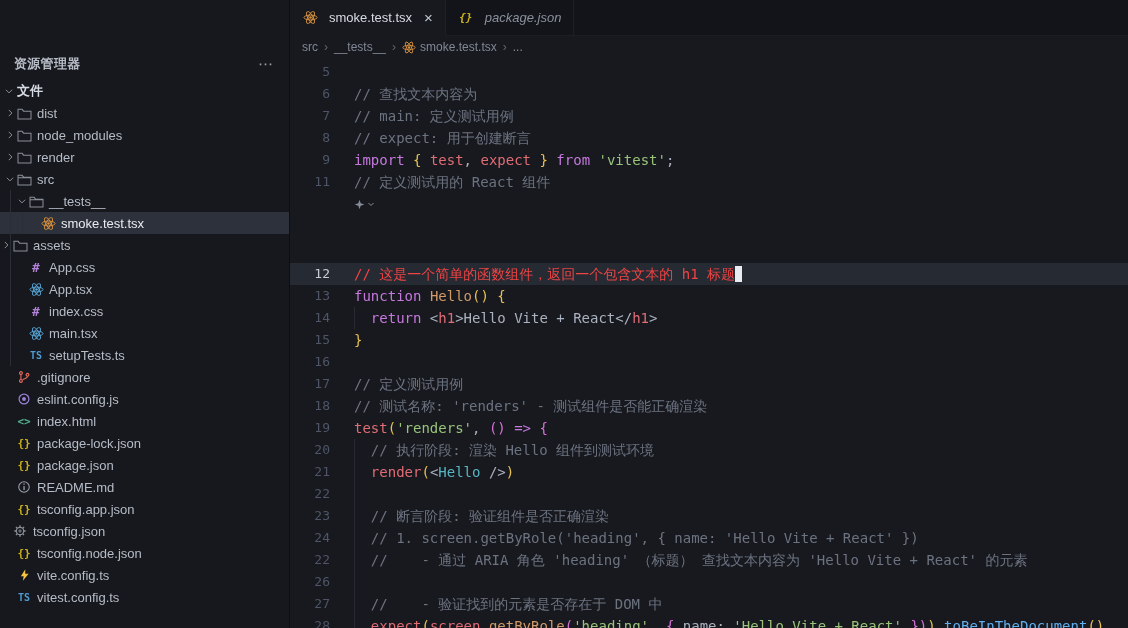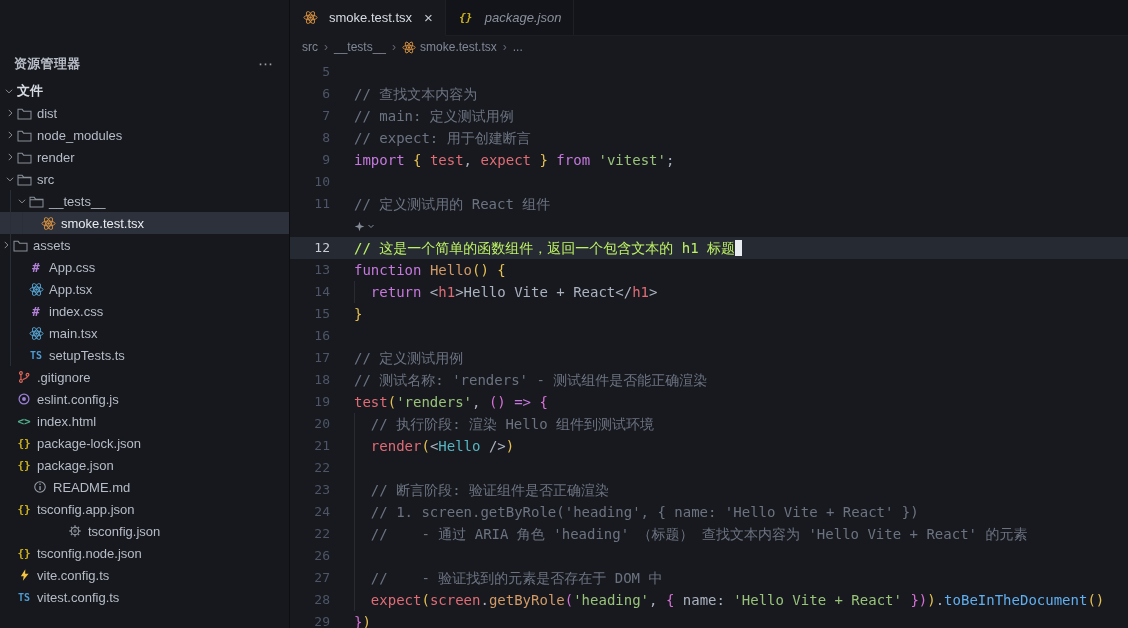--- a/index.html
+++ b/index.html
@@ -40,21 +40,21 @@
   .tab-close { color:#c5cad3; font-size:15px; margin-left:6px; line-height:1; }
   .crumbs { height:22px; display:flex; align-items:center; font-size:12px; color:#808795;
             padding-left:12px; gap:6px; flex-shrink:0; }
   .crumb { display:flex; align-items:center; gap:4px; cursor:pointer; }
   .crumb-sep { color:#5f6573; font-size:12px; }
 
   
   .code { flex:1; overflow:hidden; font-family:"DejaVu Sans Mono", monospace; font-size:14px;
           padding-top:3px; }
   .cl { height:22px; line-height:22px; display:flex; white-space:pre; }
-  .cl.cur { background:#252a33; }
+  .cl.cur { background:#252a33;margin-top:48px; }
   .num { width:40px; text-align:right; color:#4d5566; flex-shrink:0; font-size:13px; }
   .cl.cur .num { color:#c8cdd6; }
   .ct { margin-left:24px; position:relative; flex:1; }
   .ig { position:absolute; left:0; top:0; bottom:0; width:1px; background:#262b34; }
   .cursor { display:inline-block; width:7px; height:16px; background:#e8ebf0;
             vertical-align:-3px; }
   .widget-ic { display:inline-flex; align-items:center; gap:2px; color:#868c98; height:22px; }
 </style>
 </head>
 <body>
@@ -261,39 +261,39 @@
           </span>
           <span>package-lock.json</span>
         </div>
         <div class="row" style="padding-left: 4px;">
           <span class="spacer"></span>
           <span class="ficon">
             <span class="ticon-text" style="color:#cbb11e;font-size:11px">{}</span>
           </span>
           <span>package.json</span>
         </div>
-        <div class="row" style="padding-left: 20px;">
+        <div class="row" style="padding-left: 4px;">
           <span class="spacer"></span>
           <span class="ficon">
             <svg width="14" height="14" viewBox="0 0 16 16" style="color:#9aa0ab">
               <circle cx="8" cy="8" r="6" fill="none" stroke="currentColor" stroke-width="1.2"></circle>
               <rect x="7.3" y="7" width="1.5" height="4.5" fill="currentColor"></rect>
               <rect x="7.3" y="4" width="1.5" height="1.5" fill="currentColor"></rect>
             </svg>
           </span>
           <span>README.md</span>
         </div>
         <div class="row" style="padding-left: 4px;">
           <span class="spacer"></span>
           <span class="ficon">
             <span class="ticon-text" style="color:#cbb11e;font-size:11px">{}</span>
           </span>
           <span>tsconfig.app.json</span>
         </div>
-        <div class="row" style="padding-left: 11px; margin-left: 44px;">
+        <div class="row" style="padding-left: 0;">
           <span class="spacer"></span>
           <span class="ficon">
             <svg width="14" height="14" viewBox="0 0 16 16" style="color:#8a8f98" fill="none" stroke="currentColor">
               <circle cx="8" cy="8" r="4.2" stroke-width="1.3"></circle>
               <circle cx="8" cy="8" r="1.3" stroke-width="1.1"></circle>
               <path stroke-width="1.5" d="M8 1.5 v2 M8 12.5 v2 M1.5 8 h2 M12.5 8 h2 M3.4 3.4 l1.4 1.4 M11.2 11.2 l1.4 1.4 M12.6 3.4 l-1.4 1.4 M4.8 11.2 l-1.4 1.4"></path>
             </svg>
           </span>
           <span>tsconfig.json</span>
         </div>
@@ -366,28 +366,27 @@
       </span>
       <span class="crumb-sep">›</span>
       <span class="crumb">...</span>
     </div>
     <div class="code">
         <div class="cl"><span class="num">5</span><div class="ct"></div></div>
         <div class="cl"><span class="num">6</span><div class="ct"><span style="color: rgb(108, 115, 128);">// 查找文本内容为</span></div></div>
         <div class="cl"><span class="num">7</span><div class="ct"><span style="color: rgb(108, 115, 128);">// main: 定义测试用例</span></div></div>
         <div class="cl"><span class="num">8</span><div class="ct"><span style="color: rgb(108, 115, 128);">// expect: 用于创建断言</span></div></div>
         <div class="cl"><span class="num">9</span><div class="ct"><span style="color: rgb(198, 120, 221);">import</span><span style="color: rgb(171, 178, 191);"> </span><span style="color: rgb(230, 192, 80);">{</span><span style="color: rgb(171, 178, 191);"> </span><span style="color: rgb(224, 108, 117);">test</span><span style="color: rgb(171, 178, 191);">, </span><span style="color: rgb(224, 108, 117);">expect</span><span style="color: rgb(171, 178, 191);"> </span><span style="color: rgb(230, 192, 80);">}</span><span style="color: rgb(171, 178, 191);"> </span><span style="color: rgb(198, 120, 221);">from</span><span style="color: rgb(171, 178, 191);"> </span><span style="color: rgb(152, 195, 121);">'vitest'</span><span style="color: rgb(171, 178, 191);">;</span></div></div>
-        <div class="cl"><span class="num">10</span><div class="ct"></div></div>
         <div class="cl"><span class="num">11</span><div class="ct"><span style="color: rgb(108, 115, 128);">// 定义测试用的 React 组件</span></div></div>
         <div class="cl"><span class="num"></span><div class="ct"><span class="widget-ic"><svg width="11" height="11" viewBox="0 0 16 16">
                 <path d="M8 1 L9.7 6.3 L15 8 L9.7 9.7 L8 15 L6.3 9.7 L1 8 L6.3 6.3 Z" fill="currentColor"></path>
               </svg><svg width="8" height="8" viewBox="0 0 16 16">
                 <polyline points="3,6 8,11 13,6" fill="none" stroke="currentColor" stroke-width="2"></polyline>
               </svg></span></div></div>
-        <div class="cl cur"><span class="num">12</span><div class="ct"><span style="color: #bef264;">// 这是一个简单的函数组件，返回一个包含文本的 h1 标题</span><span class="cursor"></span></div></div>
+        <div class="cl cur"><span class="num">12</span><div class="ct"><span style="color: #ef4444;">// 这是一个简单的函数组件，返回一个包含文本的 h1 标题</span><span class="cursor"></span></div></div>
         <div class="cl"><span class="num">13</span><div class="ct"><span style="color: rgb(198, 120, 221);">function</span><span style="color: rgb(171, 178, 191);"> </span><span style="color: rgb(209, 154, 102);">Hello</span><span style="color: rgb(230, 192, 80);">()</span><span style="color: rgb(171, 178, 191);"> </span><span style="color: rgb(230, 192, 80);">{</span></div></div>
         <div class="cl"><span class="num">14</span><div class="ct"><i class="ig"></i><span style="color: rgb(171, 178, 191);">  </span><span style="color: rgb(198, 120, 221);">return</span><span style="color: rgb(171, 178, 191);"> &lt;</span><span style="color: rgb(224, 108, 117);">h1</span><span style="color: rgb(171, 178, 191);">&gt;Hello Vite + React&lt;/</span><span style="color: rgb(224, 108, 117);">h1</span><span style="color: rgb(171, 178, 191);">&gt;</span></div></div>
         <div class="cl"><span class="num">15</span><div class="ct"><span style="color: rgb(230, 192, 80);">}</span></div></div>
         <div class="cl"><span class="num">16</span><div class="ct"></div></div>
         <div class="cl"><span class="num">17</span><div class="ct"><span style="color: rgb(108, 115, 128);">// 定义测试用例</span></div></div>
         <div class="cl"><span class="num">18</span><div class="ct"><span style="color: rgb(108, 115, 128);">// 测试名称: 'renders' - 测试组件是否能正确渲染</span></div></div>
         <div class="cl"><span class="num">19</span><div class="ct"><span style="color: rgb(224, 108, 117);">test</span><span style="color: rgb(230, 192, 80);">(</span><span style="color: rgb(152, 195, 121);">'renders'</span><span style="color: rgb(171, 178, 191);">, </span><span style="color: rgb(214, 112, 214);">()</span><span style="color: rgb(171, 178, 191);"> </span><span style="color: rgb(198, 120, 221);">=&gt;</span><span style="color: rgb(171, 178, 191);"> </span><span style="color: rgb(214, 112, 214);">{</span></div></div>
         <div class="cl"><span class="num">20</span><div class="ct"><i class="ig"></i><span style="color: rgb(108, 115, 128);">  // 执行阶段: 渲染 Hello 组件到测试环境</span></div></div>
         <div class="cl"><span class="num">21</span><div class="ct"><i class="ig"></i><span style="color: rgb(171, 178, 191);">  </span><span style="color: rgb(224, 108, 117);">render</span><span style="color: rgb(230, 192, 80);">(</span><span style="color: rgb(171, 178, 191);">&lt;</span><span style="color: rgb(86, 182, 194);">Hello</span><span style="color: rgb(171, 178, 191);"> /&gt;</span><span style="color: rgb(230, 192, 80);">)</span></div></div>
         <div class="cl"><span class="num">22</span><div class="ct"><i class="ig"></i></div></div>

